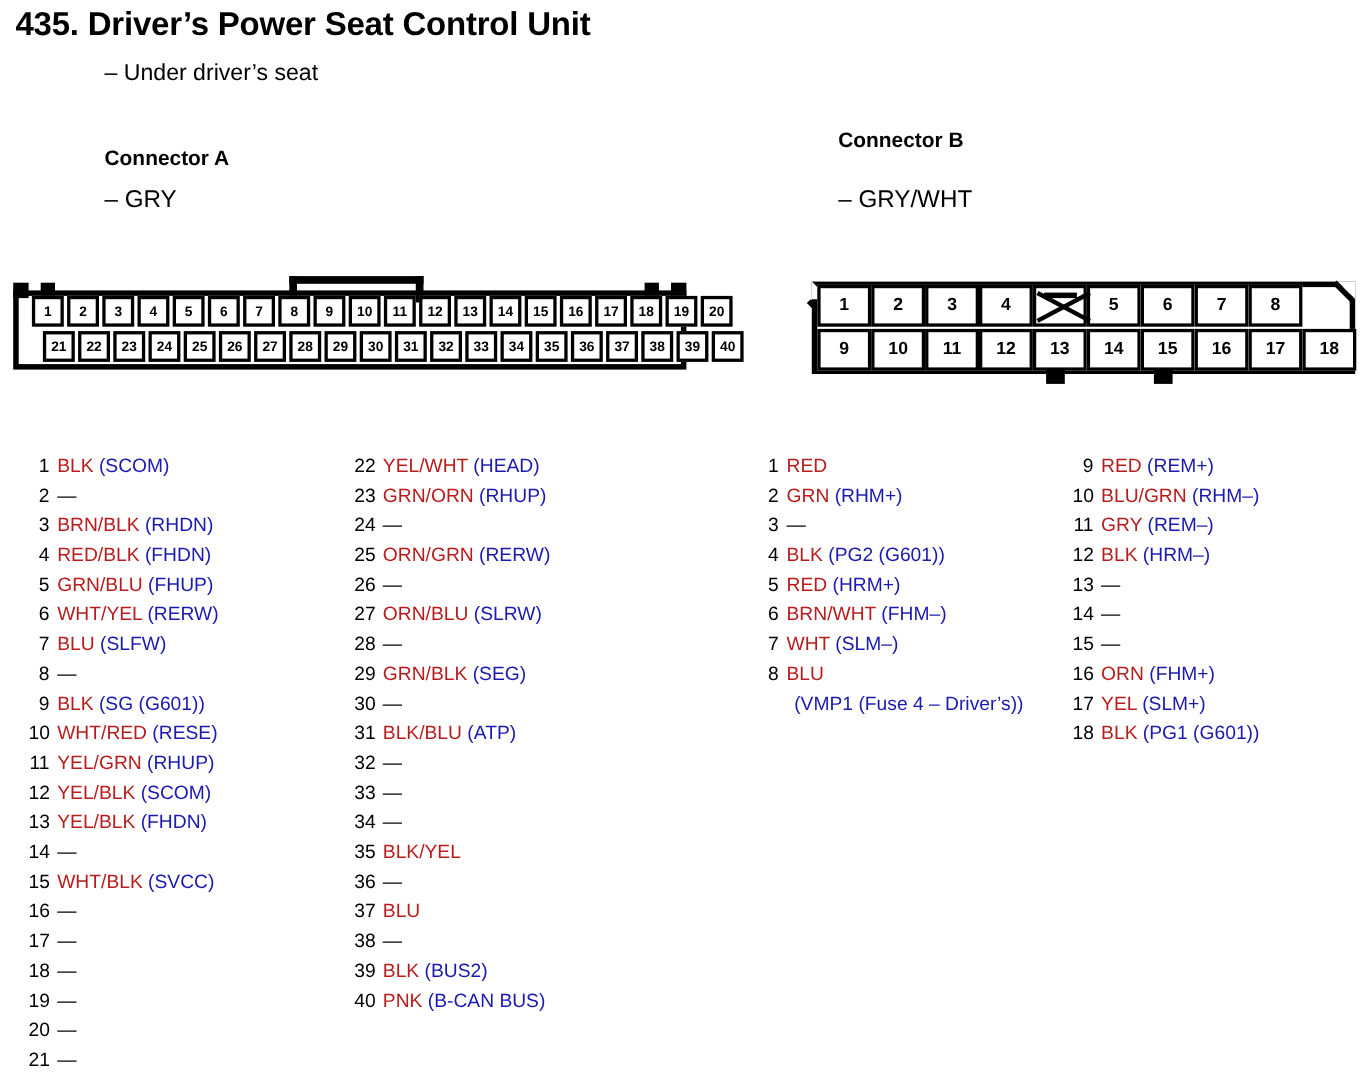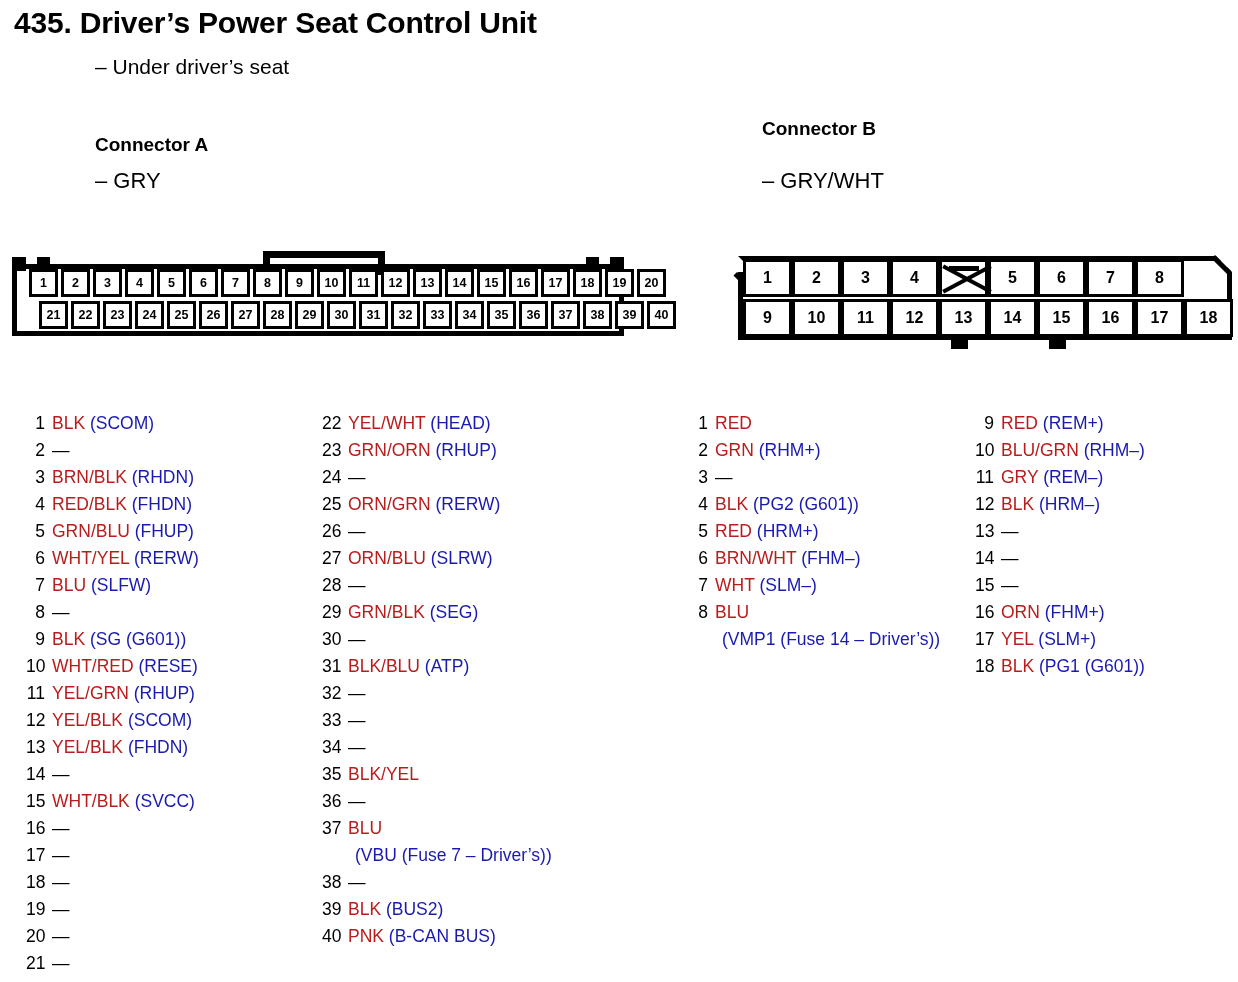--- a/index.html
+++ b/index.html
@@ -503,21 +503,20 @@
       <span class="pin-body"><span class="wire">BLK/YEL</span></span>
     </div>
     <div class="pin-item">
       <span class="pin-num">36</span>
       <span class="pin-body"><span class="dash">—</span></span>
     </div>
     <div class="pin-item">
       <span class="pin-num">37</span>
       <span class="pin-body"><span class="wire">BLU</span></span>
     </div>
-    <div class="pin-sub">(VBU (Fuse 7 – Driver’s))</div>
     <div class="pin-item">
       <span class="pin-num">38</span>
       <span class="pin-body"><span class="dash">—</span></span>
     </div>
     <div class="pin-item">
       <span class="pin-num">39</span>
       <span class="pin-body"><span class="wire">BLK</span><span class="sig"> (BUS2)</span></span>
     </div>
     <div class="pin-item">
       <span class="pin-num">40</span>
@@ -550,21 +549,21 @@
       <span class="pin-body"><span class="wire">BRN/WHT</span><span class="sig"> (FHM–)</span></span>
     </div>
     <div class="pin-item">
       <span class="pin-num">7</span>
       <span class="pin-body"><span class="wire">WHT</span><span class="sig"> (SLM–)</span></span>
     </div>
     <div class="pin-item">
       <span class="pin-num">8</span>
       <span class="pin-body"><span class="wire">BLU</span></span>
     </div>
-    <div class="pin-sub">(VMP1 (Fuse 14 – Driver’s))</div>
+    <div class="pin-sub">(VMP1 (Fuse 4 – Driver’s))</div>
   </div>
 <div class="pin-col" id="col-b2">
     <div class="pin-item">
       <span class="pin-num">9</span>
       <span class="pin-body"><span class="wire">RED</span><span class="sig"> (REM+)</span></span>
     </div>
     <div class="pin-item">
       <span class="pin-num">10</span>
       <span class="pin-body"><span class="wire">BLU/GRN</span><span class="sig"> (RHM–)</span></span>
     </div>

